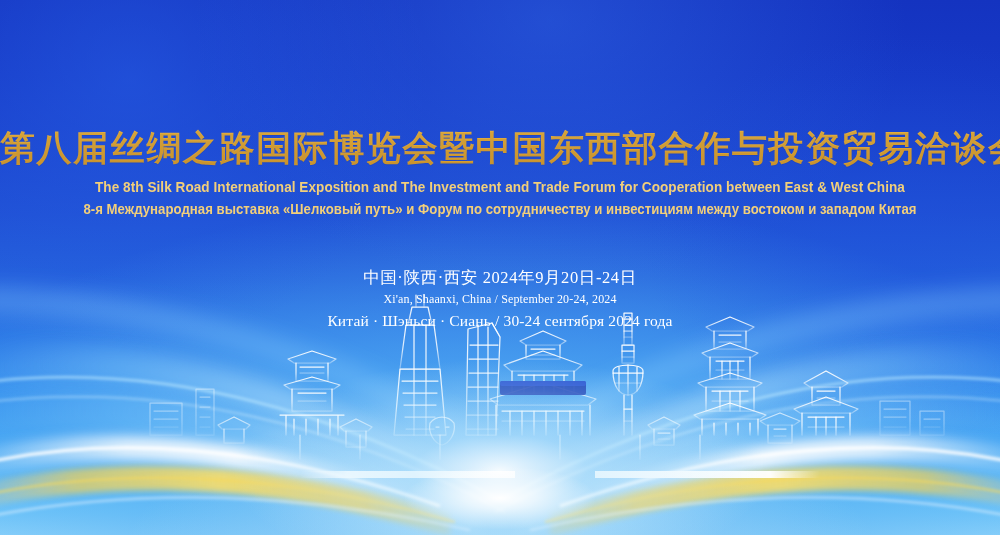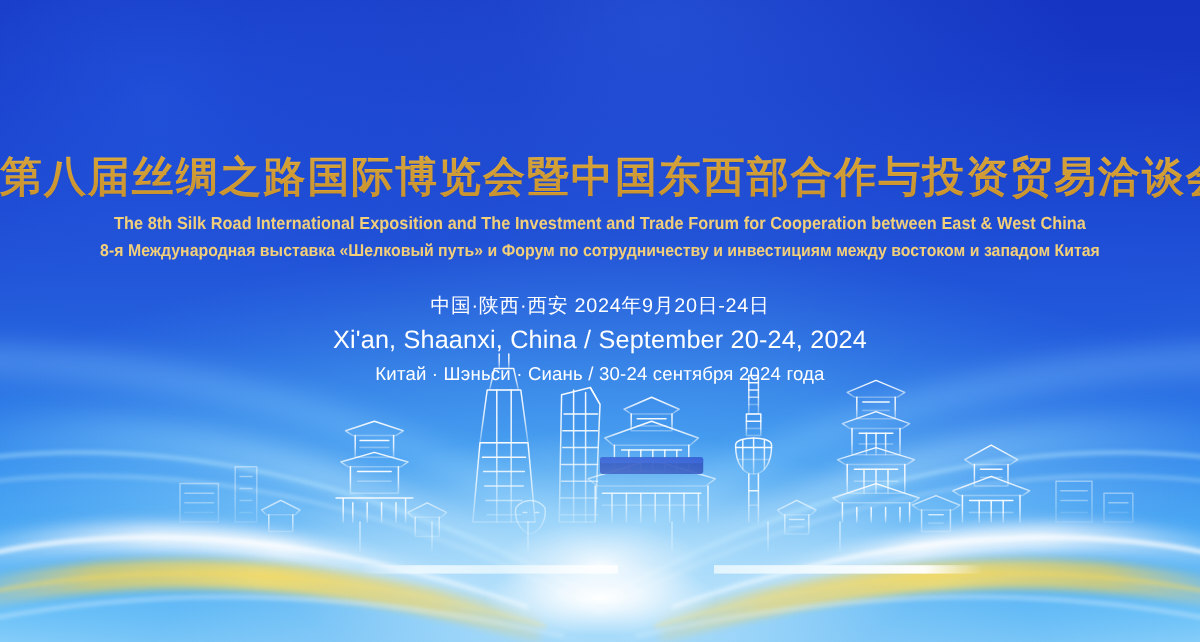--- a/index.html
+++ b/index.html
@@ -125,27 +125,28 @@
     margin-top: 9px;
     font-size: 14.6px;
     letter-spacing: .05px;
   }
   .title-ru {
     margin-top: 6px;
     font-size: 14.2px;
     letter-spacing: .02px;
   }
   .meta {
-    margin-top: 26px;
+    margin-top: 48px;
     color: #ffffff;
     line-height: 1.55;
+    font-family: Liberation Serif, serif;
   }
   .meta-line { white-space: nowrap; }
   .meta-cn { font-size: 16.5px; font-weight: 400; letter-spacing: .6px; }
-  .meta-en { font-size: 21px;   font-weight: 400; letter-spacing: .15px; }
+  .meta-en { font-size: 12px;   font-weight: 400; letter-spacing: .15px; }
   .meta-ru { font-size: 15.5px; font-weight: 400; letter-spacing: .15px; }
 </style>
 </head>
 <body>
 
 <div id="stage">
 
   <div class="glow glow-topleft"></div>
   <div class="glow glow-topmid"></div>
   <div class="glow glow-right"></div>

